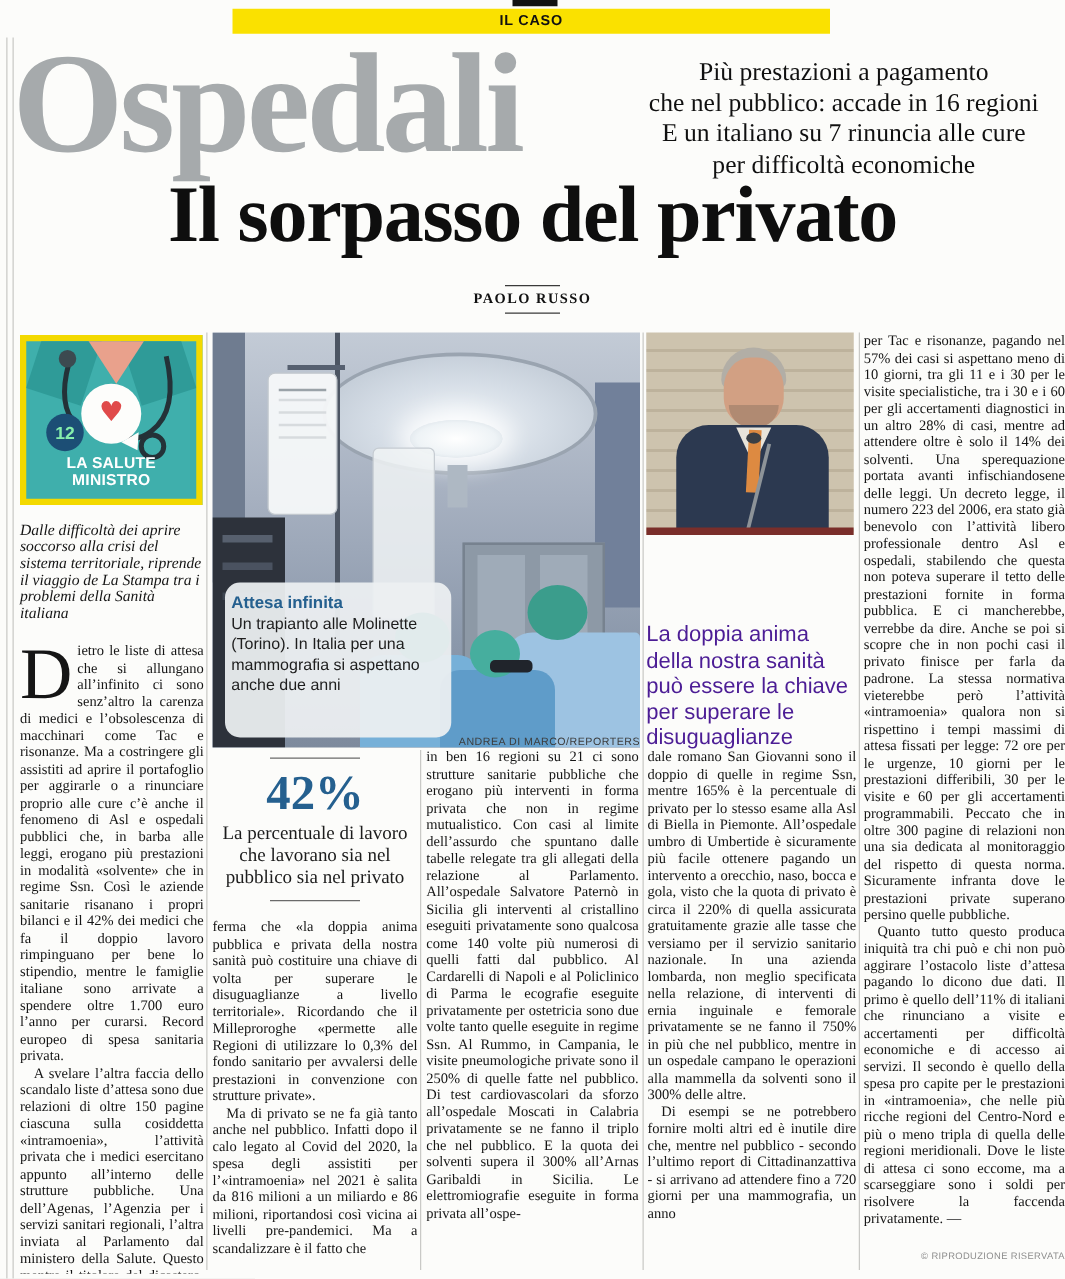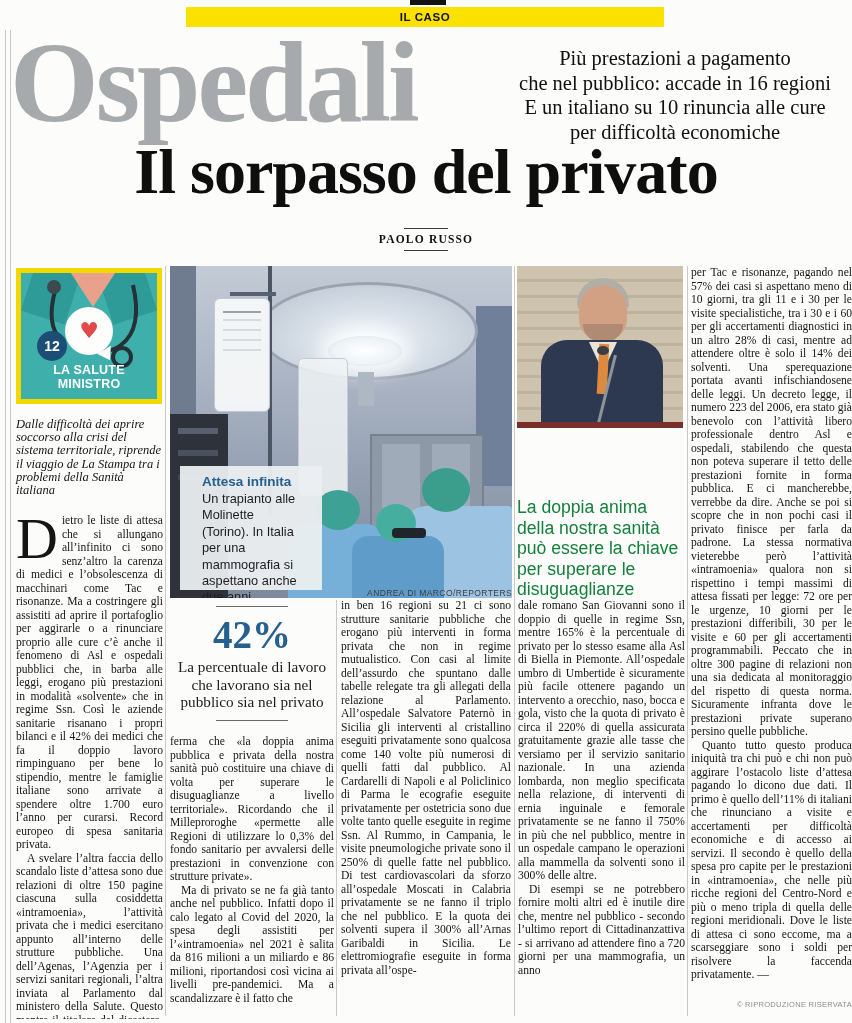--- a/index.html
+++ b/index.html
@@ -44,21 +44,21 @@
   .badge .collar-r{position:absolute;right:8px;top:-14px;width:46px;height:60px;
                    background:#2f9b98;transform:rotate(-18deg);}
   .badge .bubble{position:absolute;left:44px;top:34px;width:48px;height:48px;
                  background:#fdfdfb;border-radius:50%;display:flex;align-items:center;
                  justify-content:center;}
   .badge .bubble-tail{position:absolute;left:78px;top:76px;width:0;height:0;
                  border-left:8px solid transparent;border-right:8px solid transparent;
                  border-top:12px solid #fdfdfb;transform:rotate(-30deg);}
   .badge .heart{color:#E04A4A;font-size:22px;line-height:1;font-family:"DejaVu Sans",sans-serif;}
   .badge .num{position:absolute;left:16px;top:58px;width:30px;height:30px;background:#1C4E75;
-              border-radius:50%;color:#ffffff;font-family:"Liberation Sans",sans-serif;
+              border-radius:50%;color:#86efac;font-family:"Liberation Sans",sans-serif;
               font-weight:bold;font-size:14px;display:flex;align-items:center;justify-content:center;}
   .badge .title{position:absolute;left:0;bottom:8px;width:100%;text-align:center;color:#fff;
               font-family:"Liberation Sans",sans-serif;font-weight:bold;font-size:12.5px;
               letter-spacing:.2px;}
   .badge svg{position:absolute;}
 
   .series-intro{left:16px;top:418px;width:146px;font-style:italic;font-size:12.5px;
                 line-height:13.2px;color:#141414;}
 
   
@@ -98,22 +98,22 @@
   .cabinet{left:200px;top:168px;width:110px;height:92px;background:#8d99a6;border:2px solid #77828f;}
   .cabinet::after{content:"";position:absolute;left:10px;top:8px;width:38px;height:70px;
            background:#9fabb8;box-shadow:50px 0 0 #9fabb8;}
   .cap1{left:146px;top:224px;width:44px;height:40px;border-radius:50%;background:#3da295;}
   .cap2{left:206px;top:238px;width:40px;height:38px;border-radius:50%;background:#46ae9e;}
   .cap3{left:252px;top:202px;width:48px;height:44px;border-radius:50%;background:#3b9d8c;}
   .surg1{left:118px;top:258px;width:96px;height:74px;border-radius:18px 18px 0 0;background:#76b0d8;}
   .surg2{left:182px;top:270px;width:92px;height:62px;border-radius:16px 16px 0 0;background:#5f9cc9;}
   .surg3{left:234px;top:240px;width:108px;height:92px;border-radius:22px 4px 0 0;background:#9dc3e2;}
   .goggles{left:222px;top:262px;width:34px;height:10px;background:#20242b;border-radius:4px;}
-  .caption-box{left:10px;top:200px;width:142px;height:124px;background:rgba(236,239,241,.94);
-               padding:8px 22px;box-sizing:border-box;font-family:"Liberation Sans",sans-serif;}
+  .caption-box{left:10px;top:200px;width:181px;height:124px;background:rgba(236,239,241,.94);
+               padding:8px 5px;box-sizing:border-box;font-family:"Liberation Sans",sans-serif;border-radius:12px;}
   .caption-box .ct{color:#25608F;font-weight:bold;font-size:13.5px;margin-bottom:2px;}
   .caption-box .cb{color:#1d1d1d;font-size:12.8px;line-height:16.4px;}
   .credit{left:170px;top:588px;width:342px;text-align:right;
           font-family:"Liberation Sans",sans-serif;font-size:8.5px;letter-spacing:.4px;color:#3c3c3c;}
 
   
   .pullquote{left:170px;top:606px;width:164px;text-align:center;}
   .pullquote .rule{width:72px;height:1px;background:#6a6a6a;margin:0 auto;}
   .pq-num{font-size:39px;font-weight:bold;color:#25608F;line-height:1;padding:8px 0 4px 0;}
   .pq-text{font-size:15.2px;line-height:17.6px;color:#1c1c1c;padding-bottom:9px;}
@@ -132,21 +132,21 @@
   .m-michead{left:80px;top:80px;width:12px;height:9px;border-radius:50%;background:#3a3f45;}
   .m-base{left:0;top:156px;width:166px;height:6px;background:#7a2e2a;}
 
   .mcap{left:517px;top:434px;width:166px;font-family:"Liberation Sans",sans-serif;}
   .mcap .rule{width:46px;height:1px;background:#8a8a8a;margin-bottom:6px;}
   .mcap .name{font-size:10.8px;font-weight:bold;color:#111;letter-spacing:.2px;}
   .mcap .role{font-size:9.6px;color:#8a8a8a;line-height:12px;}
   .mcap .rule2{width:46px;height:1px;background:#8a8a8a;margin-top:7px;}
   .m-icon{position:absolute;right:6px;top:8px;}
   .mquote{left:517px;top:497px;width:165px;font-family:"Liberation Sans",sans-serif;
-          font-size:17.6px;line-height:20.6px;color:#15803d;}
+          font-size:17.6px;line-height:20.6px;color:#4c1d95;}
 
   .copyright{left:600px;top:1000px;width:252px;text-align:right;
              font-family:"Liberation Sans",sans-serif;font-size:7.5px;
              letter-spacing:.3px;color:#8d8d8d;}
 </style>
 </head>
 <body>
 
 <div id="page">
 
@@ -154,21 +154,21 @@
   <div class="abs vrule edge2"></div>
 
   <div class="abs kicker-tick"></div>
   <div class="abs kicker-bar">
     <span>IL CASO</span>
   </div>
   <div class="abs headline-deck">Ospedali</div>
   <div class="abs standfirst">
     <div>Più prestazioni a pagamento</div>
     <div>che nel pubblico: accade in 16 regioni</div>
-    <div>E un italiano su 10 rinuncia alle cure</div>
+    <div>E un italiano su 7 rinuncia alle cure</div>
     <div>per difficoltà economiche</div>
   </div>
   <div class="abs headline-main">Il sorpasso del privato</div>
   <div class="abs byline-block">
     <div class="rule"></div>
     <span>PAOLO RUSSO</span>
     <div class="rule"></div>
   </div>
 
   <div class="abs vrule r1"></div>

